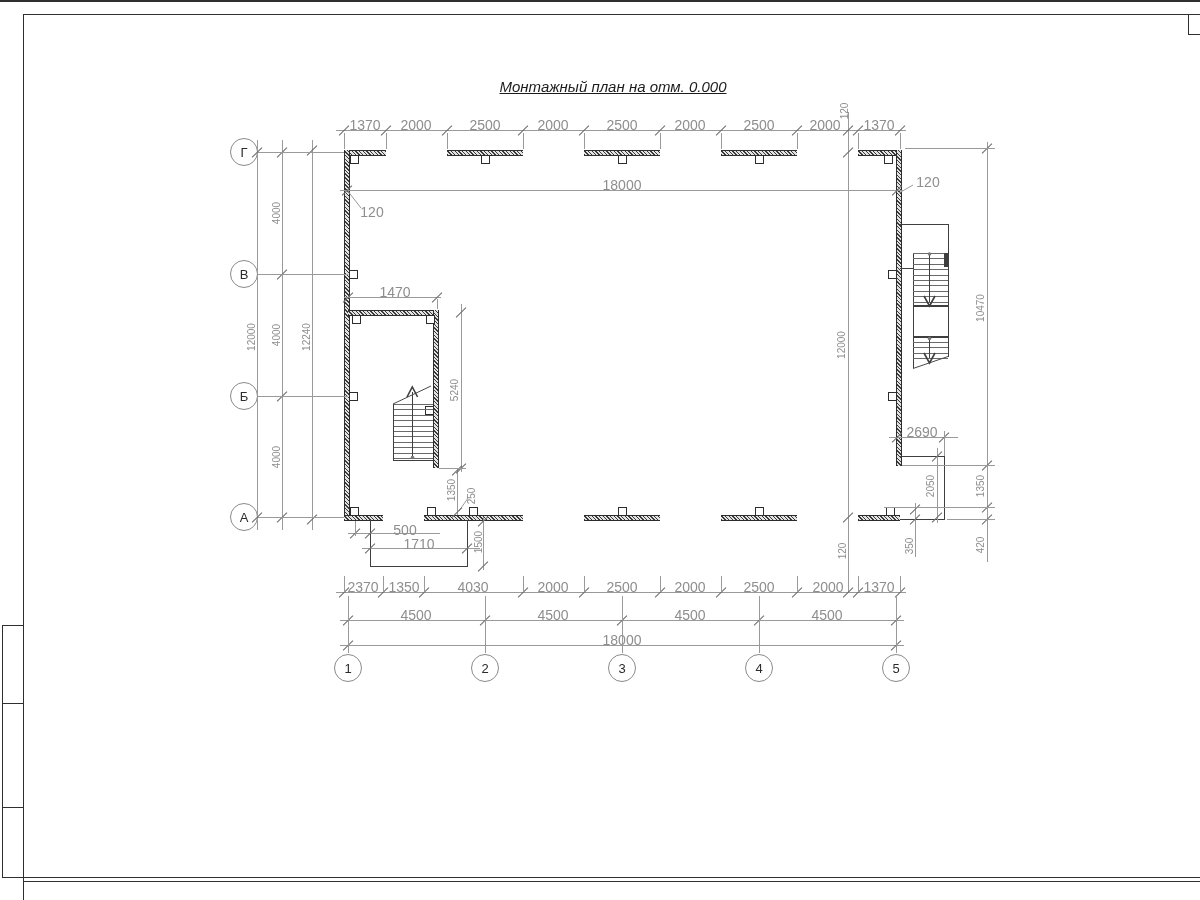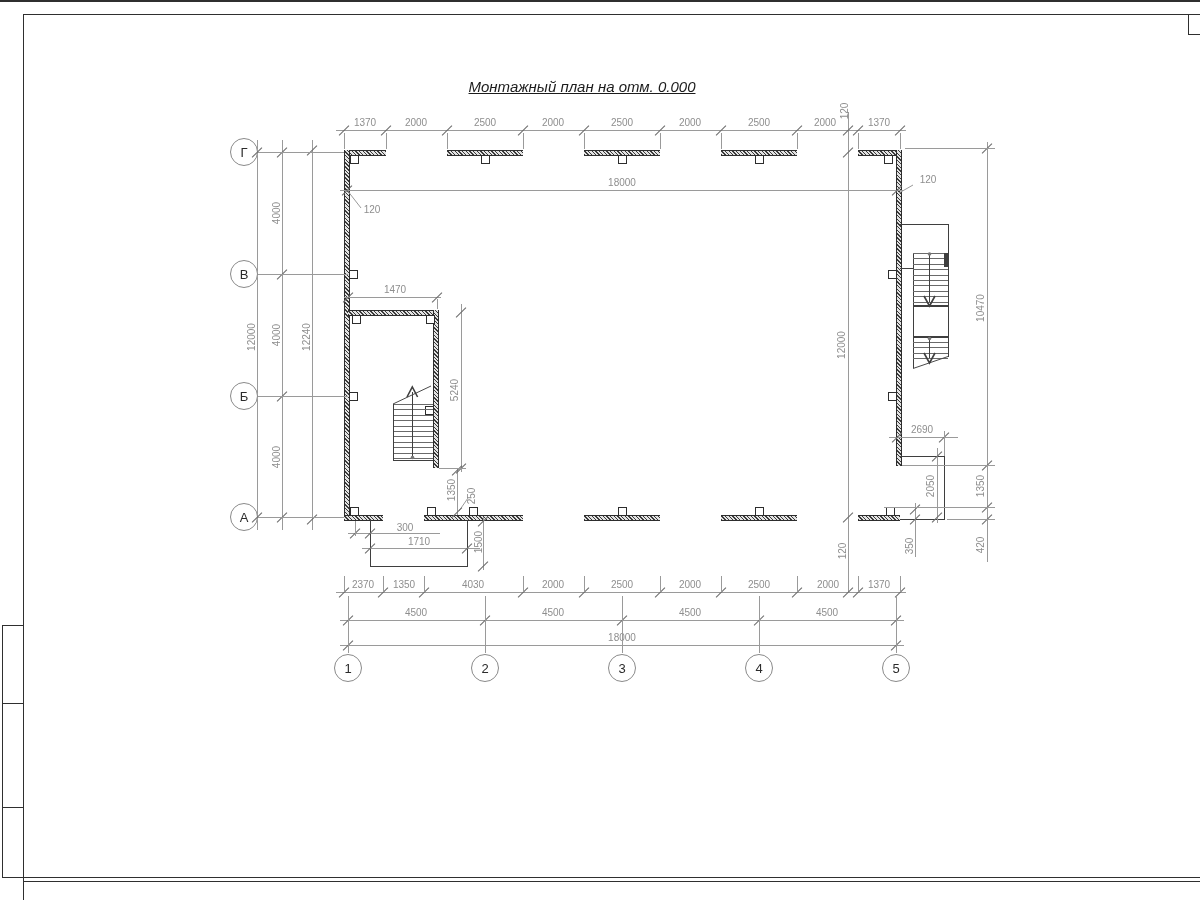--- a/index.html
+++ b/index.html
@@ -2,32 +2,32 @@
 <html><head>
 <meta charset="utf-8">
 <style>
   html,body{margin:0;padding:0;background:#fff;}
   #canvas{position:relative;width:1200px;height:900px;background:#fff;overflow:hidden;
           font-family:"Liberation Sans",sans-serif;}
   .ln{position:absolute;background:#9a9a9a;}
   .bl{position:absolute;background:#3f3f3f;}
   .fr{position:absolute;background:#2f2f2f;}
   .tick{position:absolute;width:14px;height:1px;background:#6b6b6b;transform:rotate(-45deg);}
-  .dim{position:absolute;font-size:10px;color:#8e8e8e;white-space:nowrap;transform:translateX(-50%);}
+  .dim{position:absolute;font-size:14px;color:#8e8e8e;white-space:nowrap;transform:translateX(-50%);}
   .dimv{position:absolute;font-size:10px;color:#8e8e8e;white-space:nowrap;transform:translate(-50%,-50%) rotate(-90deg);}
   .wallh{position:absolute;height:4px;border-top:1px solid #2d2d2d;border-bottom:1px solid #2d2d2d;
          background:repeating-linear-gradient(45deg,#3a3a3a 0,#3a3a3a 1px,#e2e2e2 1px,#e2e2e2 2.6px);}
   .wallv{position:absolute;width:4px;border-left:1px solid #2d2d2d;border-right:1px solid #2d2d2d;
          background:repeating-linear-gradient(45deg,#3a3a3a 0,#3a3a3a 1px,#e2e2e2 1px,#e2e2e2 2.6px);}
   .tab{position:absolute;width:7px;height:7px;border:1px solid #2d2d2d;background:#fff;}
   .axc{position:absolute;width:26px;height:26px;border:1px solid #8a8a8a;border-radius:50%;background:#fff;
        color:#2b2b2b;font-size:13px;display:flex;align-items:center;justify-content:center;
        transform:translate(-50%,-50%);}
   .treads{position:absolute;background:repeating-linear-gradient(to bottom,#6a6a6a 0,#6a6a6a 1px,transparent 1px,transparent 5.4px);}
-  .title{position:absolute;left:582px;top:78px;transform:translateX(-50%);font-size:15px;font-style:italic;
+  .title{position:absolute;left:613px;top:78px;transform:translateX(-50%);font-size:15px;font-style:italic;
          color:#1c1c1c;text-decoration:underline;white-space:nowrap;}
   svg.overlay{position:absolute;left:0;top:0;pointer-events:none;}
 </style>
 </head>
 <body>
 
 <div id="canvas">
 
   <div class="fr" style="left:0;top:1;width:1200px;height:2px;"></div>
   <div class="fr" style="left:23px;top:14px;width:1177px;height:1px;"></div>
@@ -144,21 +144,21 @@
   <div class="dimv" style="left:276px;top:213px;">4000</div>
   <div class="dimv" style="left:276px;top:335px;">4000</div>
   <div class="dimv" style="left:276px;top:457px;">4000</div>
   <div class="dimv" style="left:306px;top:337px;">12240</div>
 
   <div class="dim" style="left:395px;top:284px;">1470</div>
   <div class="dimv" style="left:454px;top:390px;">5240</div>
   <div class="dimv" style="left:451px;top:490px;">1350</div>
   <div class="dimv" style="left:471px;top:496px;">250</div>
 
-  <div class="dim" style="left:405px;top:522px;">300</div>
+  <div class="dim" style="left:405px;top:522px;">500</div>
   <div class="dim" style="left:419px;top:536px;">1710</div>
   <div class="dimv" style="left:478px;top:542px;">1500</div>
 
   <div class="dimv" style="left:841px;top:345px;">12000</div>
   <div class="dimv" style="left:842px;top:551px;">120</div>
 
   <div class="dimv" style="left:980px;top:308px;">10470</div>
   <div class="dimv" style="left:980px;top:486px;">1350</div>
   <div class="dimv" style="left:980px;top:545px;">420</div>
   <div class="dim" style="left:922px;top:424px;">2690</div>

